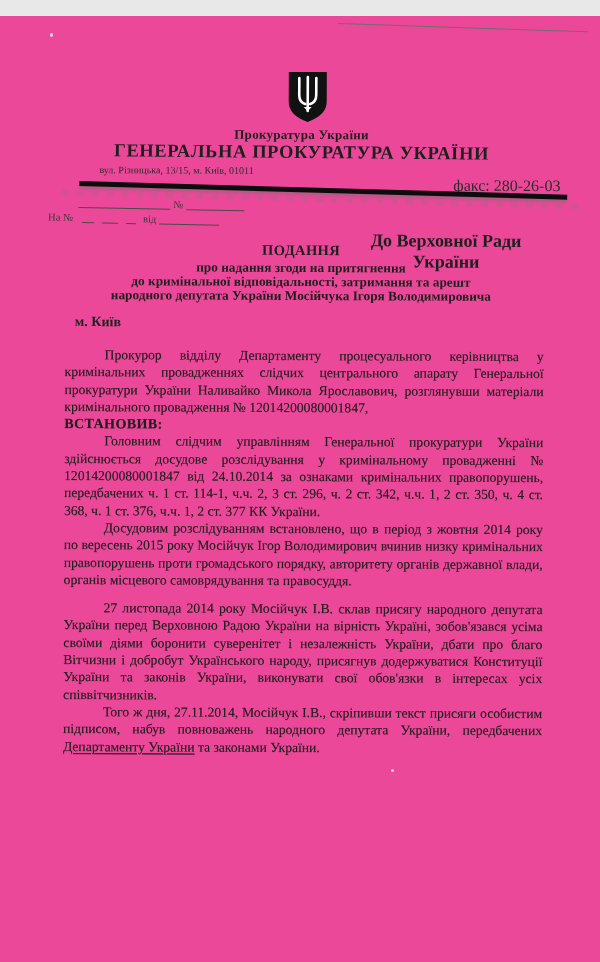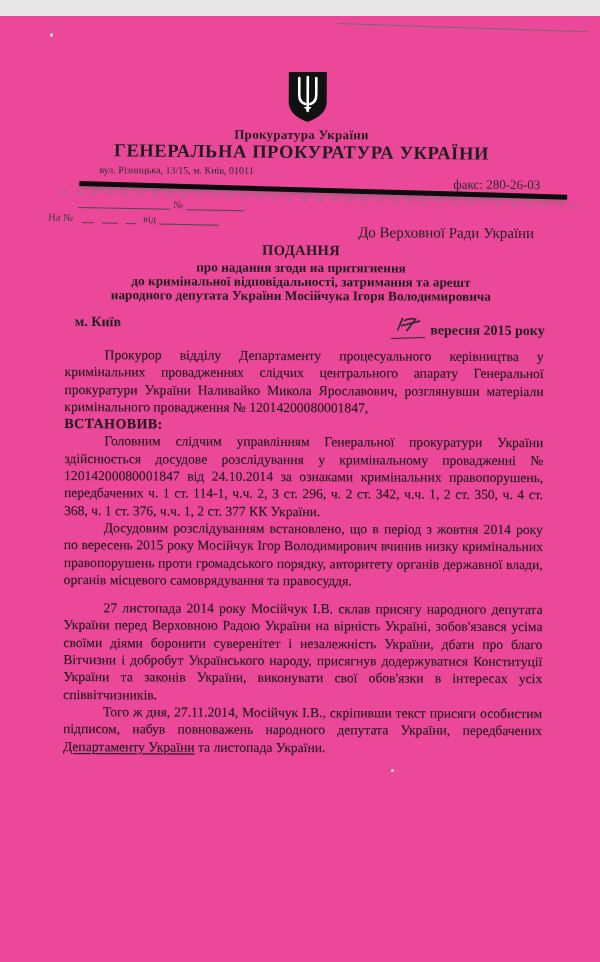--- a/index.html
+++ b/index.html
@@ -30,21 +30,21 @@
   .agency-small {
     position: absolute; top: 111px; left: 0; width: 100%;
     text-align: center; font-weight: bold; font-size: 13px; letter-spacing: 0.3px;
   }
   .agency-large {
     position: absolute; top: 126px; left: 0; width: 100%;
     text-align: center; font-weight: bold; font-size: 18.5px; letter-spacing: 0.6px;
     transform: rotate(0.25deg);
   }
   .address { position: absolute; top: 149px; left: 98px; font-size: 10px; color: #2b2b2b; }
-  .fax { position: absolute; top: 160px; left: 452px; font-size: 13px; color: #2b2b2b; }
+  .fax { position: absolute; top: 160px; left: 452px; font-size: 16px; color: #2b2b2b; }
   .thick-rule {
     position: absolute; top: 166px; left: 78px; width: 488px; height: 5px;
     background: #0c0c0c; transform: rotate(1.35deg); transform-origin: left center;
     box-shadow: 0 3px 3px rgba(110,110,110,0.45);
   }
   .rule-fuzz {
     position: absolute; top: 175px; left: 60px; width: 520px; height: 5px;
     background: repeating-linear-gradient(90deg, rgba(120,120,120,0.25) 0 7px, rgba(255,255,255,0) 7px 15px);
     filter: blur(1px); transform: rotate(1.35deg); transform-origin: left center;
   }
@@ -52,22 +52,22 @@
   
   .ref-block { position: absolute; top: 183px; left: 44px; font-size: 10.5px; color: #383838; transform: rotate(0.9deg); }
   .ref-row { height: 15px; white-space: nowrap; }
   .u { display: inline-block; border-bottom: 1px solid #4a4a4a; height: 10px; vertical-align: bottom; }
   .u95 { width: 92px; } .u55 { width: 58px; }
   .u12 { width: 12px; margin-left: 6px; } .u16 { width: 16px; margin-left: 8px; } .u10 { width: 10px; margin-left: 8px; margin-right: 4px; }
   .u60 { width: 60px; }
   .ref-row .lbl { margin: 0 3px; }
 
   .addressee {
-    position: absolute; top: 208px; left: 340px; width: 210px;
-    font-weight: normal; font-size: 15px; text-align: center;
+    position: absolute; top: 214px; left: 340px; width: 210px;
+    font-weight: bold; font-size: 18px; text-align: center;
   }
 
   
   .title-block { position: absolute; top: 226px; left: 0; width: 100%; text-align: center; font-weight: bold; }
   .title-main { font-size: 14.5px; letter-spacing: 0.4px; margin-bottom: 2px; }
   .title-sub { font-size: 13.3px; line-height: 13.8px; }
 
   
   .dateline { position: absolute; top: 299px; left: 0; width: 100%; height: 20px; }
   .place { position: absolute; left: 74px; font-weight: bold; font-size: 14px; }
@@ -129,37 +129,25 @@
 
     <div class="title-block">
       <div class="title-main">ПОДАННЯ</div>
       <div class="title-sub">про надання згоди на притягнення</div>
       <div class="title-sub">до кримінальної відповідальності, затримання та арешт</div>
       <div class="title-sub">народного депутата України Мосійчука Ігоря Володимировича</div>
     </div>
 
     <div class="dateline">
       <span class="place">м. Київ</span>
-      <span class="date-right">
-        <span class="handwritten-day" aria-label="17">
-          <svg width="30" height="17" viewBox="0 0 30 17" xmlns="http://www.w3.org/2000/svg">
-            <g stroke="#2e2e2e" stroke-width="1.7" fill="none" stroke-linecap="round">
-              <path d="M5 14 L10 3"></path>
-              <path d="M12 5 Q18 2 23 4 L14 15"></path>
-              <path d="M9 10 L27 6"></path>
-            </g>
-          </svg>
-        </span>
-        <span class="date-text">вересня 2015 року</span>
-      </span>
     </div>
 
     <div class="body-text">
       <p>Прокурор відділу Департаменту процесуального керівництва у кримінальних провадженнях слідчих центрального апарату Генеральної прокуратури України Наливайко Микола Ярославович, розглянувши матеріали кримінального провадження № 12014200080001847,</p>
       <p class="ustanovyv">ВСТАНОВИВ:</p>
       <p>Головним слідчим управлінням Генеральної прокуратури України здійснюється досудове розслідування у кримінальному провадженні № 12014200080001847 від 24.10.2014 за ознаками кримінальних правопорушень, передбачених ч. 1 ст. 114-1, ч.ч. 2, 3 ст. 296, ч. 2 ст. 342, ч.ч. 1, 2 ст. 350, ч. 4 ст. 368, ч. 1 ст. 376, ч.ч. 1, 2 ст. 377 КК України.</p>
       <p>Досудовим розслідуванням встановлено, що в період з жовтня 2014 року по вересень 2015 року Мосійчук Ігор Володимирович вчинив низку кримінальних правопорушень проти громадського порядку, авторитету органів державної влади, органів місцевого самоврядування та правосуддя.</p>
       <p class="gap-before">27 листопада 2014 року Мосійчук І.В. склав присягу народного депутата України перед Верховною Радою України на вірність Україні, зобов'язався усіма своїми діями боронити суверенітет і незалежність України, дбати про благо Вітчизни і добробут Українського народу, присягнув  додержуватися Конституції України та законів України, виконувати свої обов'язки в інтересах усіх співвітчизників.</p>
-      <p><span>Того ж дня, 27.11.2014, Мосійчук І.В., скріпивши текст присяги особистим підписом, набув повноважень народного депутата України, передбачених </span><span class="uline">Департаменту України</span><span> та листопада України.</span></p>
+      <p><span>Того ж дня, 27.11.2014, Мосійчук І.В., скріпивши текст присяги особистим підписом, набув повноважень народного депутата України, передбачених </span><span class="uline">Департаменту України</span><span> та законами України.</span></p>
     </div>
 
   </div>
 </div>
 
 </body></html>

